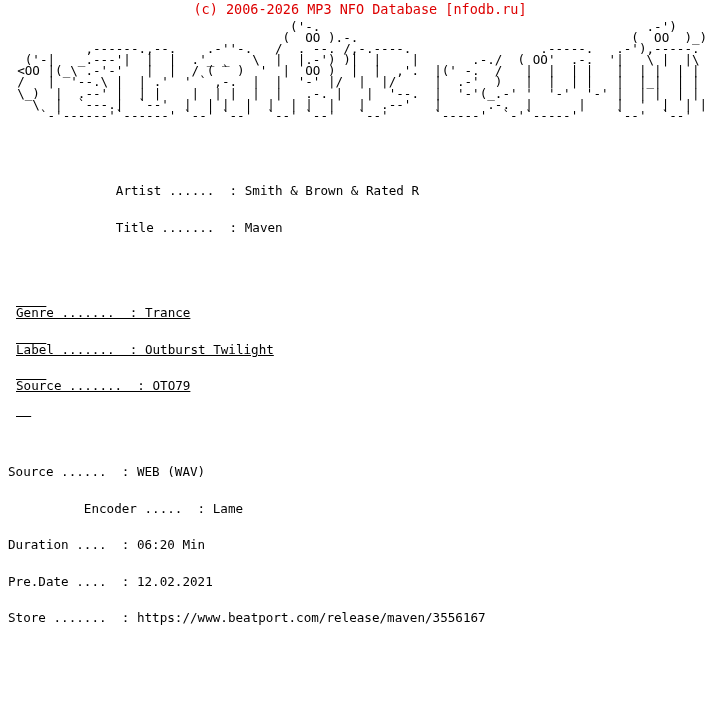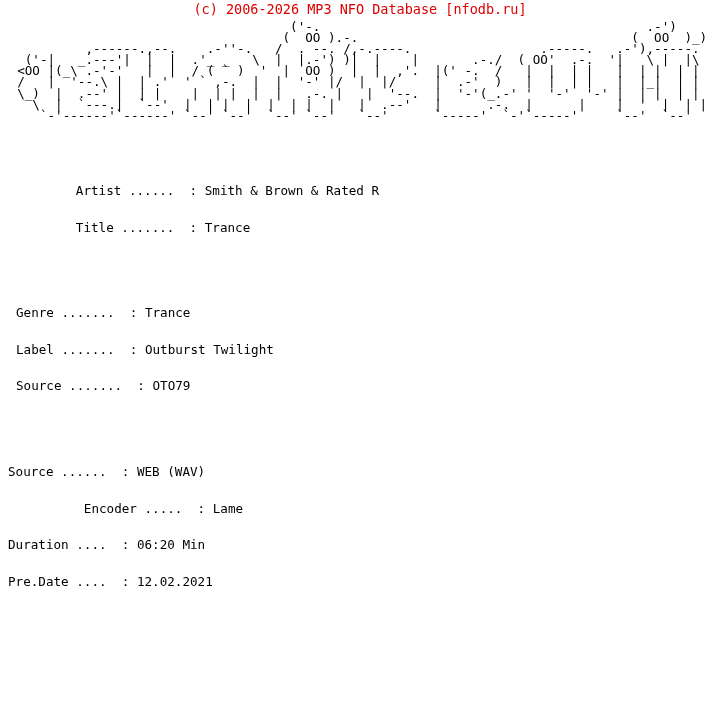--- a/index.html
+++ b/index.html
@@ -75,40 +75,41 @@
            ,------.,--.    .-''-.   /  . --. /,-.----.                 .-----.   .-'),-----.   ,--./ ,-.
    ('-|   _.---'|  |  |  .'_ _   \  |  |.-') )|  |    |       .-./  ( OO'  .-.  '|   \ |  |\
   &lt;OO |(_\ .-'-'   |  |  / ( ` )  '  |  OO )  |  |  ,'.  |(' -.  /   |  |  | |   |  | |  | |
   /   |  '--.\ |  | .'  ' ` ,-.  |  |  '-' |/  |  |/     |  .-'  )   |  |  | |   |  |_|  | |
   \_)  |  .--' |  | |    |  | |  |  |   .-. |   |  '--.  |  '-'(_.-' '  '-'  '-' |  | |  | |
     \  |  `---.|  `--'  |  | |  |  |  | |  |   |  .--'   |      .-.  |      |    |  '  |  | |
      `-'------'`------' `--' `--'  `--' `--'   `--'      `-----'  `-'`-----'     `--'  `--'</pre>
 
   <div class="gap-top"></div>
 
-  <div class="nfo-body" style="">
+  <div class="nfo-body" style="padding-left: 16px; margin-left: 24px;">
     <div class="block">          Artist ......  : Smith &amp; Brown &amp; Rated R</div>
-    <div class="block">          Title .......  : Trance</div>
+    <div class="block">          Title .......  : Maven</div>
   </div>
 
   <div class="nfo-body spacer-2" style="padding-left: 16px;"></div>
 
-  <div class="nfo-body" style="padding-left: 16px;">
+  <div class="nfo-body" style="padding-left: 16px; text-decoration: underline;">
     <div class="block">Genre .......  : Trance</div>
     <div class="block">Label .......  : Outburst Twilight</div>
     <div class="block">Source .......  : OTO79</div>
   </div>
 
   <div class="nfo-body spacer-2" style="padding-left: 16px;"></div>
 
   <div class="nfo-body" style="padding-left: 8px;">
     <div class="block">Source ......  : WEB (WAV)</div>
     <div class="block">          Encoder .....  : Lame</div>
     <div class="block">Duration ....  : 06:20 Min</div>
     <div class="block">Pre.Date ....  : 12.02.2021</div>
+    <div class="block">Store .......  : https://www.beatport.com/release/maven/3556167</div>
   </div>
 
   <div class="tracklist-gap"></div>
 
   <div class="nfo-body" style="padding-left: 16px;">
     
     
     
   </div>
 

